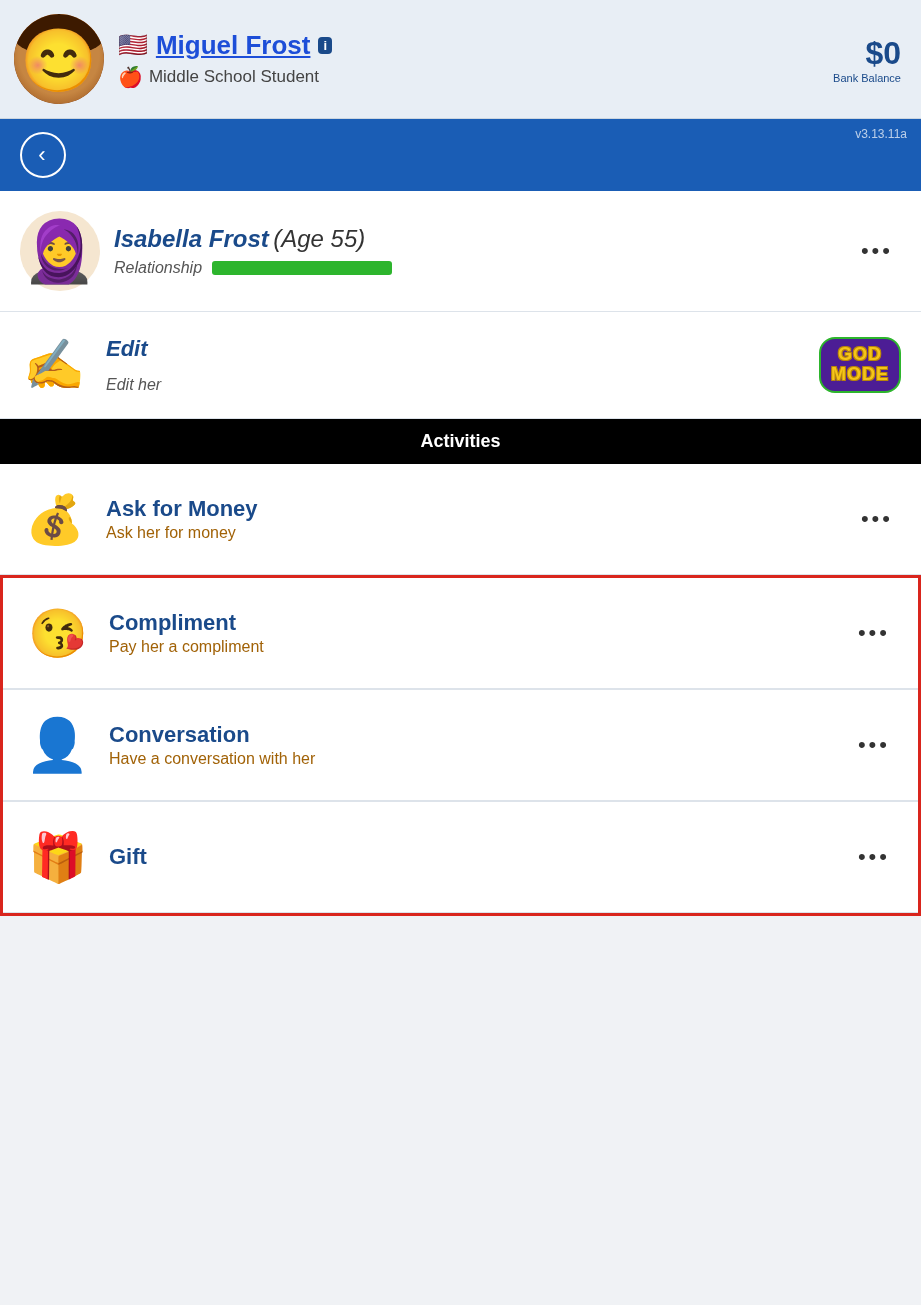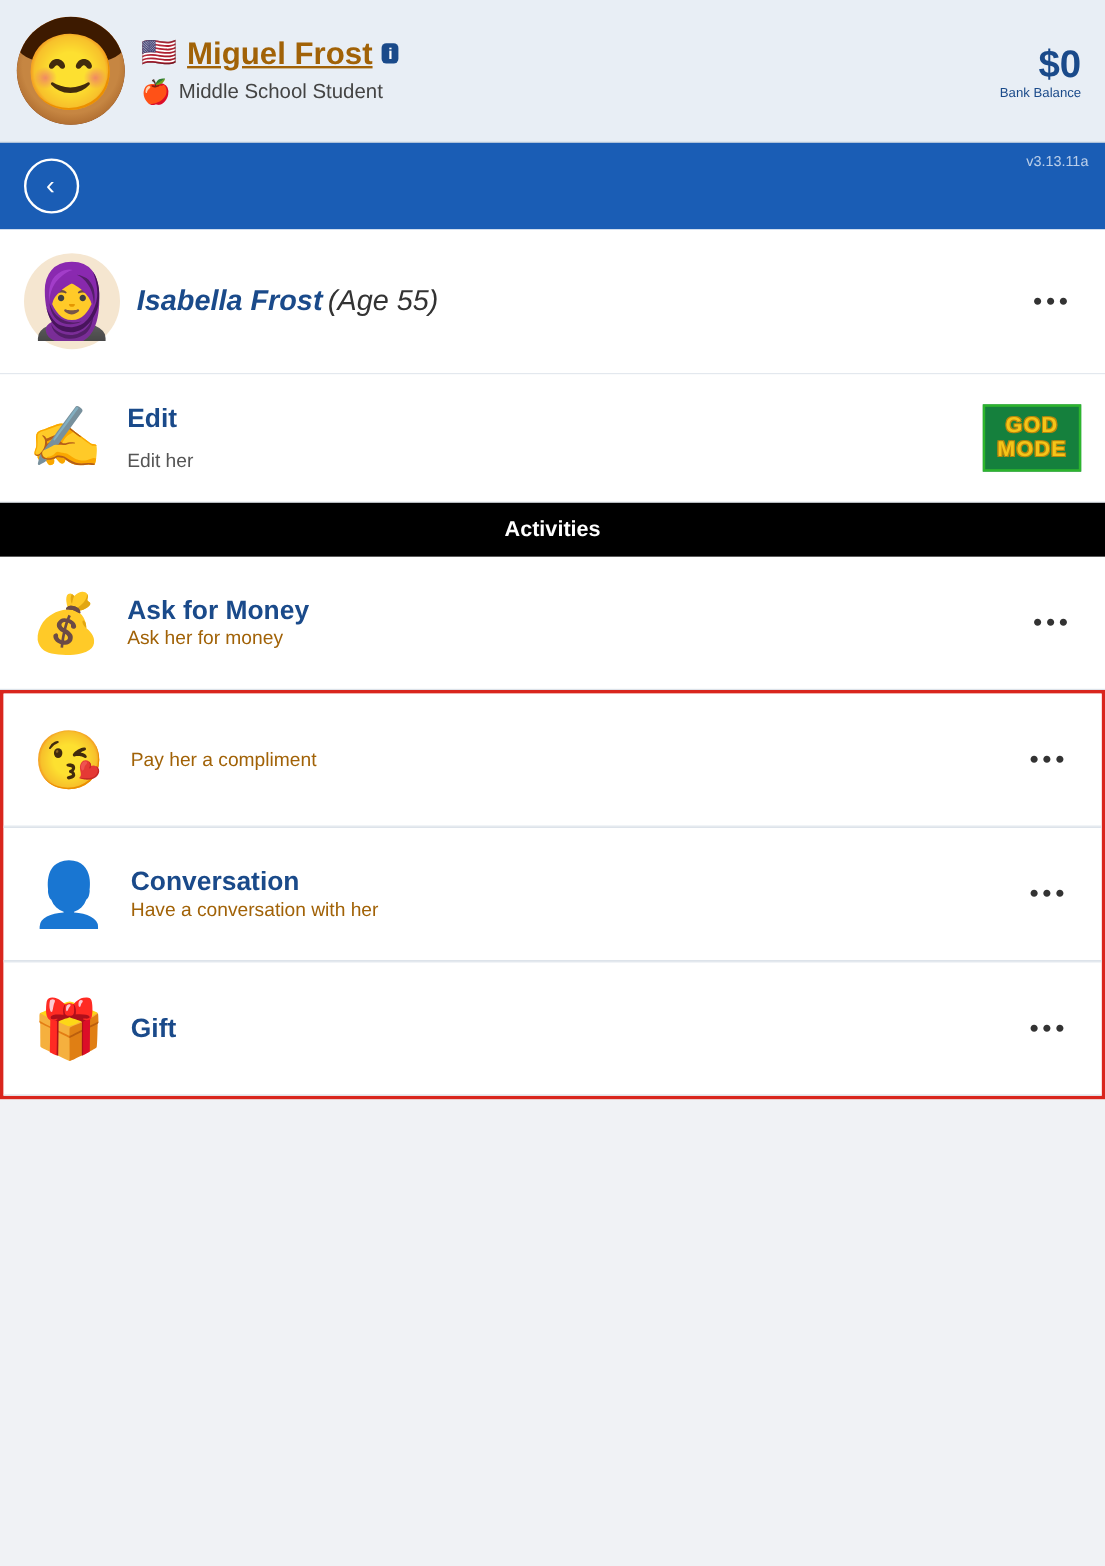--- a/index.html
+++ b/index.html
@@ -68,21 +68,21 @@
       display: flex;
       align-items: center;
       gap: 8px;
     }
     .flag-emoji {
       font-size: 24px;
     }
     .player-name {
       font-size: 26px;
       font-weight: 800;
-      color: #a16207;
+      color: #1d4ed8;
       text-decoration: underline;
       text-align: center;
     }
     .info-badge {
       background: #1a4a8a;
       color: white;
       font-size: 13px;
       font-weight: 700;
       border-radius: 4px;
       padding: 1px 5px;
@@ -231,36 +231,37 @@
       height: 70px;
       display: flex;
       align-items: center;
       justify-content: center;
       font-size: 50px;
       flex-shrink: 0;
     }
     .edit-text-block {
       flex: 1;
       margin-left: 16px;
+      font-style: italic;
     }
     .edit-title {
       font-size: 22px;
       font-weight: 800;
       color: #1a4a8a;
     }
     .edit-subtitle {
       font-size: 16px;
       color: #555;
       margin-top: 14px;
     }
     .god-mode-badge {
       border: 2px solid #2db52d;
-      border-radius: 0;
+      border-radius: 16px;
       padding: 6px 10px;
-      background: #15803d;
+      background: #4c1d95;
     }
     .god-mode-text {
       font-size: 18px;
       font-weight: 900;
       color: #f5c518;
       text-shadow: -1px -1px 0 #b8860b, 1px -1px 0 #b8860b, -1px 1px 0 #b8860b, 1px 1px 0 #b8860b;
       line-height: 1.1;
       text-align: center;
       letter-spacing: 1px;
     }
@@ -363,20 +364,24 @@
 
 <div class="main-content">
 
   <div class="person-card">
     <div class="person-avatar">🧕</div>
     <div class="person-info">
       <div>
         <span class="person-name">Isabella Frost</span>
         <span class="person-age">(Age 55)</span>
       </div>
+      <div class="relationship-row">
+        <span class="relationship-label">Relationship</span>
+        <div class="relationship-bar"></div>
+      </div>
     </div>
     <div class="ellipsis-btn">•••</div>
   </div>
 
   <div class="edit-row">
     <div class="edit-icon">✍️</div>
     <div class="edit-text-block">
       <div class="edit-title">Edit</div>
       <div class="edit-subtitle">Edit her</div>
     </div>
@@ -398,20 +403,21 @@
       <div class="activity-subtitle">Ask her for money</div>
     </div>
     <div class="activity-ellipsis">•••</div>
   </div>
 
   <div class="highlighted-section">
 
     <div class="activity-row highlighted-row">
       <div class="activity-icon">😘</div>
       <div class="activity-text-block">
+        <div class="activity-title">Compliment</div>
         <div class="activity-subtitle">Pay her a compliment</div>
       </div>
       <div class="activity-ellipsis">•••</div>
     </div>
 
     <div class="activity-row highlighted-row">
       <div class="activity-icon" style="font-size:52px; color:#888;">👤</div>
       <div class="activity-text-block">
         <div class="activity-title">Conversation</div>
         <div class="activity-subtitle">Have a conversation with her</div>

